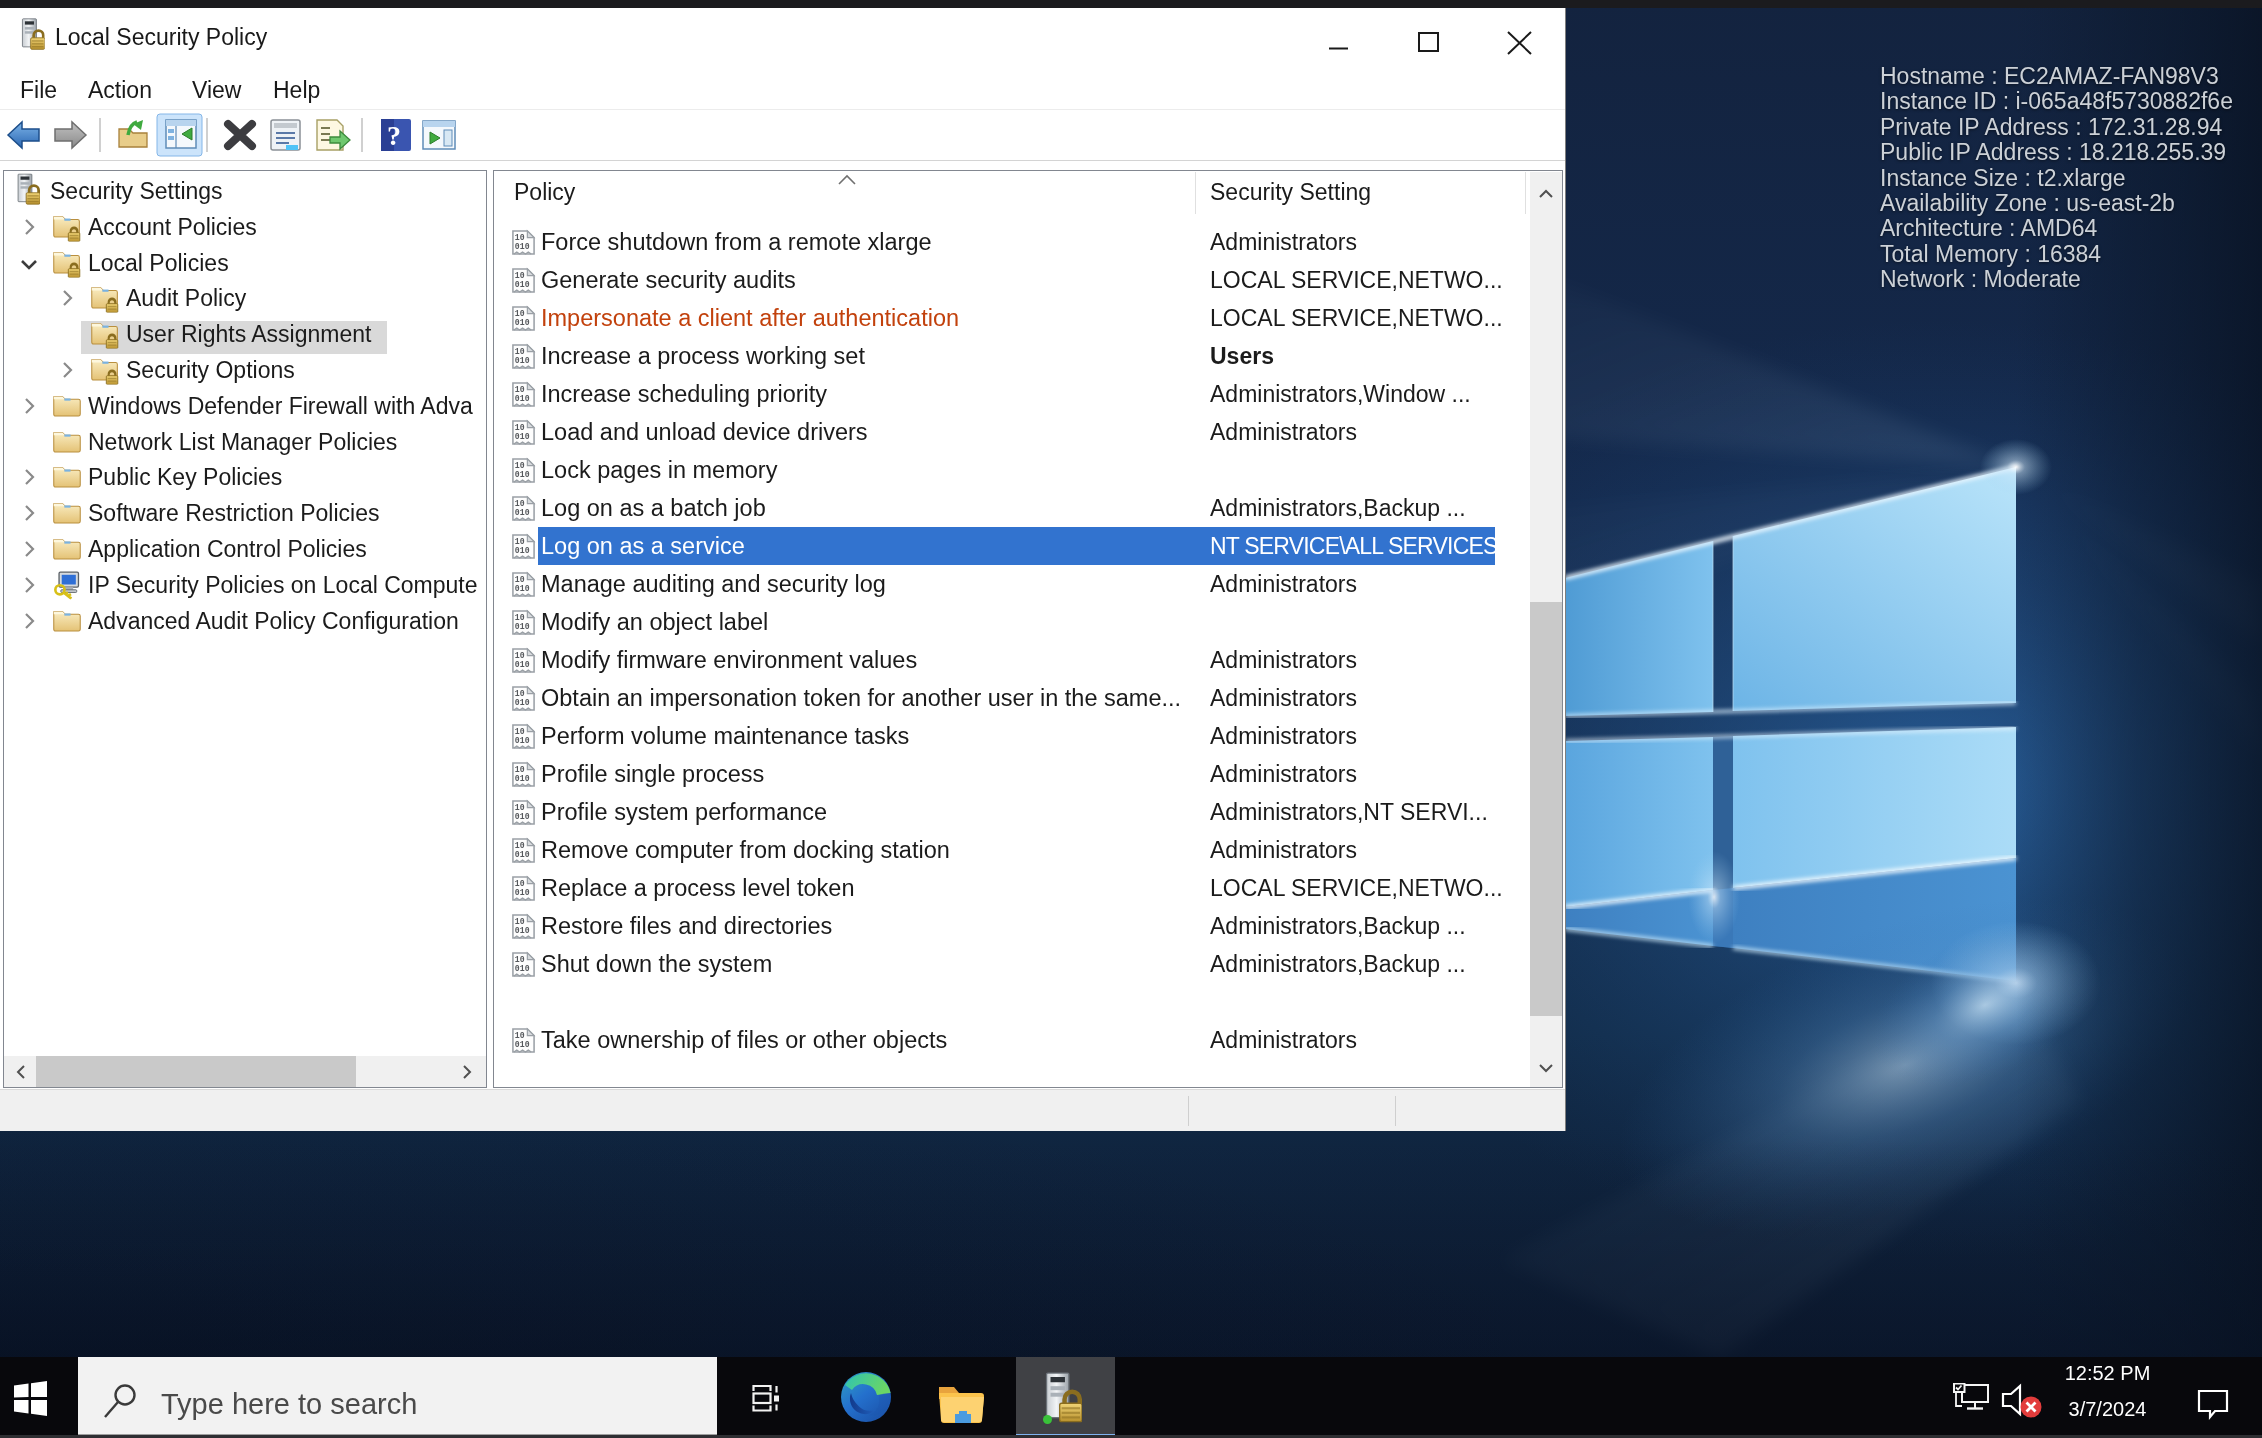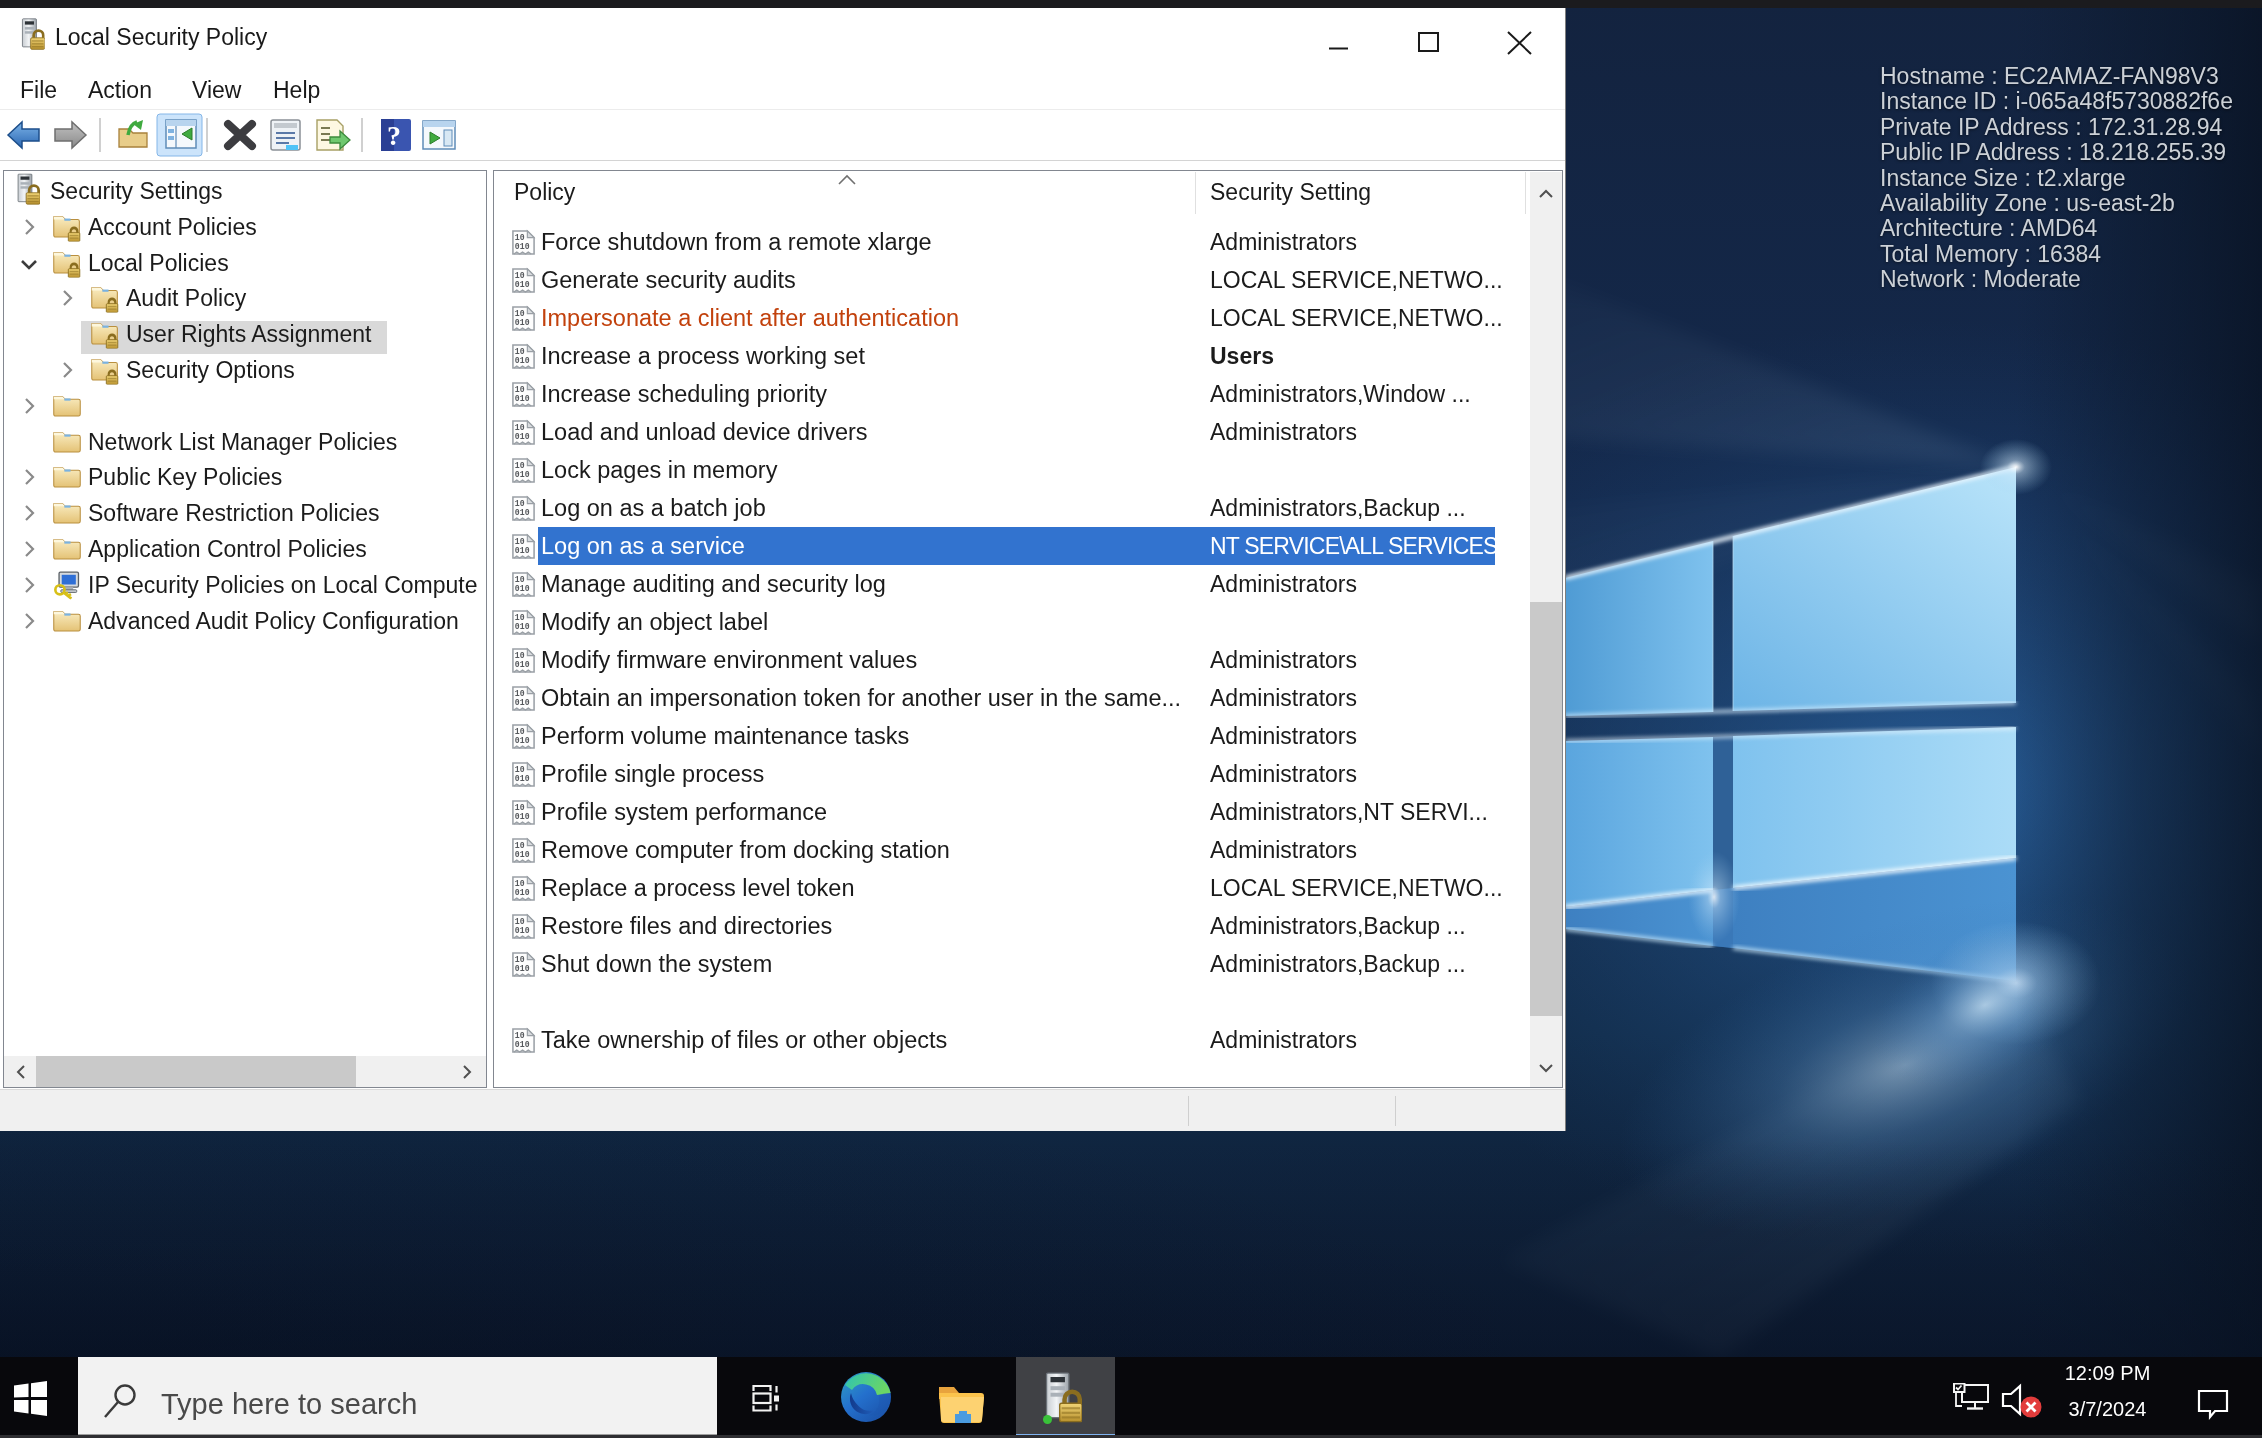--- a/index.html
+++ b/index.html
@@ -314,20 +314,21 @@
         </svg>
         <span class="txt" style="left:122px">Security Options</span>
       </div>
 <div class="trow" style="left:0;top:217px;width:484px">
         <svg class="abs" width="24" height="24" viewBox="0 0 24 24" style="top:6px;left:13px">
           <path d="M9 5 L16 12 L9 19" stroke="#8a8a8a" stroke-width="2.2" fill="none"></path>
         </svg>
         <svg class="abs" style="left:48px;top:2px" width="30" height="31" viewBox="0 0 34 34">
           <use href="#sym-folder"></use>
         </svg>
+        <span class="txt" style="left:84px">Windows Defender Firewall with Adva</span>
       </div>
 <div class="trow" style="left:0;top:253px;width:484px">
         <svg class="abs" style="left:48px;top:2px" width="30" height="31" viewBox="0 0 34 34">
           <use href="#sym-folder"></use>
         </svg>
         <span class="txt" style="left:84px">Network List Manager Policies</span>
       </div>
 <div class="trow" style="left:0;top:288px;width:484px">
         <svg class="abs" width="24" height="24" viewBox="0 0 24 24" style="top:6px;left:13px">
           <path d="M9 5 L16 12 L9 19" stroke="#8a8a8a" stroke-width="2.2" fill="none"></path>
@@ -617,18 +618,18 @@
 <line x1="15" y1="25.5" x2="31" y2="25.5" stroke-width="2.4"></line>
 <rect x="2" y="0.5" width="10.5" height="8.5" fill="#0a0a0e"></rect>
 <path d="M4 4.5 l2 2 3.5 -4" stroke-width="1.8"></path>
 <path d="M4 9 v14 h6" stroke-width="1.8"></path>
 </svg>
 <svg class="abs" style="left:2000px;top:23px" width="44" height="40" viewBox="0 0 44 40">
 <path d="M3 14 h8 l9 -8 v28 l-9 -8 H3 Z" fill="none" stroke="#fff" stroke-width="2.2"></path>
 <circle cx="31" cy="27" r="10.5" fill="#e23c3c"></circle>
 <path d="M26.5 22.5 L35.5 31.5 M35.5 22.5 L26.5 31.5" stroke="#fff" stroke-width="2.8"></path>
 </svg>
-<div class="abs" style="left:2045px;top:3px;width:125px;height:26px;font-size:20px;line-height:26px;color:#fff;text-align:center">12:09 PM</div>
+<div class="abs" style="left:2045px;top:3px;width:125px;height:26px;font-size:20px;line-height:26px;color:#fff;text-align:center">12:52 PM</div>
 <div class="abs" style="left:2045px;top:39px;width:125px;height:26px;font-size:20px;line-height:26px;color:#fff;text-align:center">3/7/2024</div>
 <svg class="abs" style="left:2196px;top:31px" width="34" height="32" viewBox="0 0 34 32" fill="none" stroke="#fff" stroke-width="2.2">
 <path d="M3 3 h28 v20 h-12 l-5 6 v-6 H3 Z"></path>
 </svg>
 <div class="abs" style="left:0;top:78px;width:2262px;height:3px;background:#2e2e32"></div>
 </div>
 </body></html>

